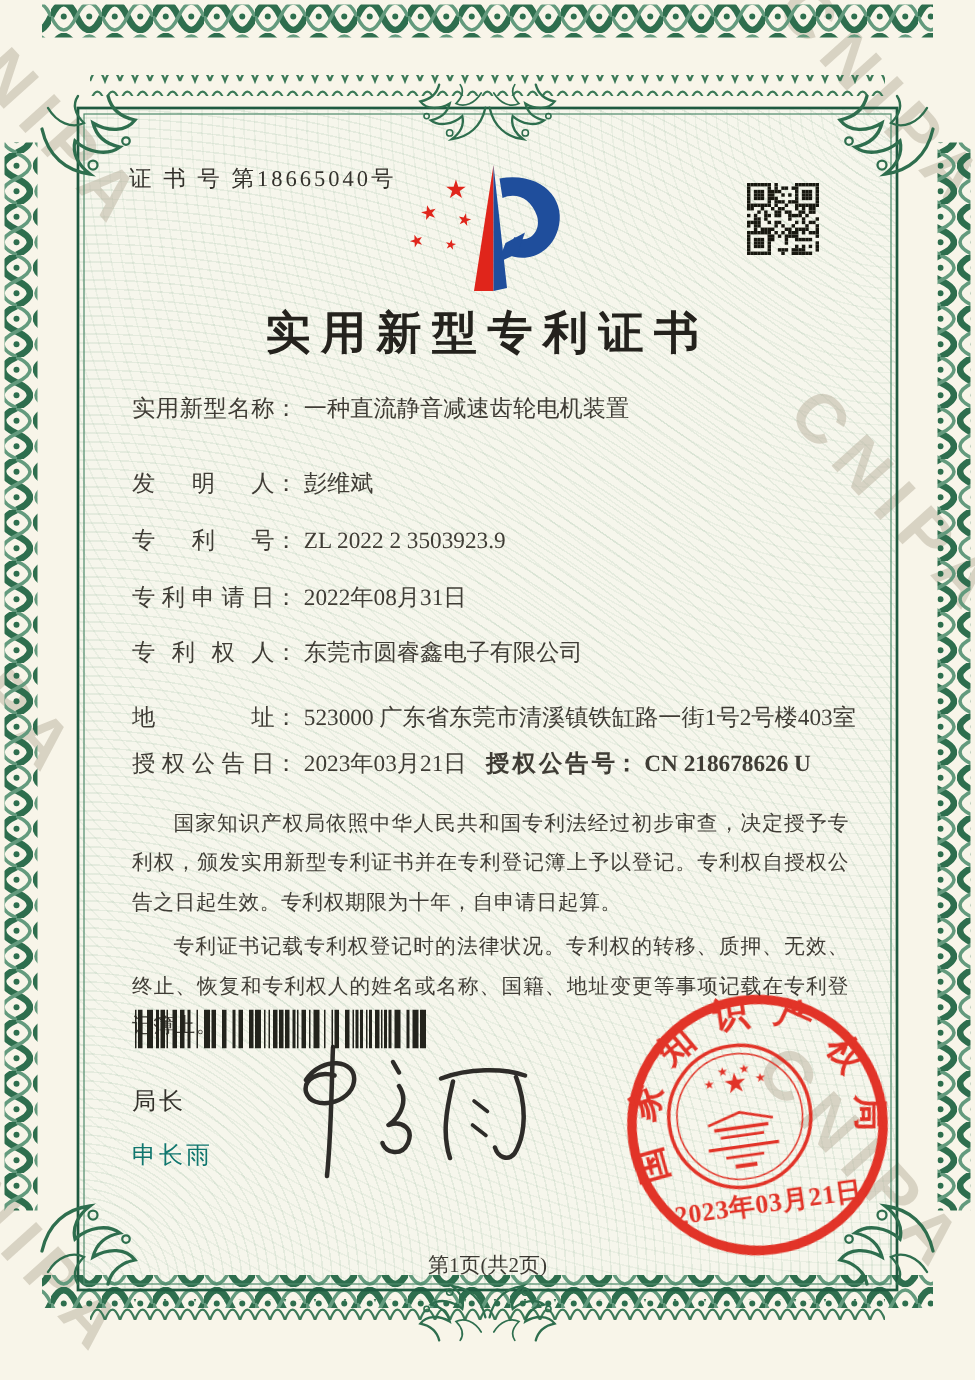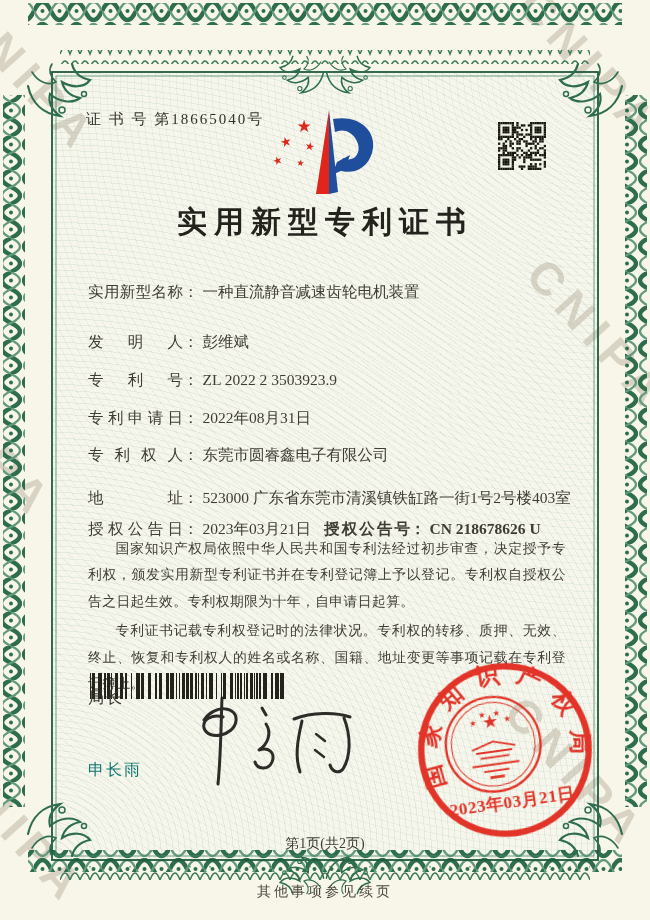--- a/index.html
+++ b/index.html
@@ -21,30 +21,30 @@
   .wm-br{left:534px;top:686px;}
   .frame{position:absolute;left:0;top:0;z-index:2;pointer-events:none;}
   .content{position:absolute;left:0;top:0;width:650px;height:736px;z-index:3;}
   .cert-no{position:absolute;left:86px;top:110px;font-size:15px;letter-spacing:2px;color:#33312b;}
   .logo{position:absolute;left:258px;top:106px;}
   .qr{position:absolute;left:498px;top:122px;}
   .title{position:absolute;left:0;top:202px;width:100%;text-align:center;
          font-size:30px;font-weight:bold;letter-spacing:7px;color:#24221d;}
   .fields{position:absolute;left:88px;top:262px;width:485px;font-size:15.5px;color:#3f3c35;}
   .field-row{position:absolute;left:0;white-space:nowrap;}
-  .flabel{display:inline-block;width:95px;text-align:justify;text-align-last:justify;margin-top:20px;}
+  .flabel{display:inline-block;width:95px;text-align:justify;text-align-last:justify;}
   .flabel.w5{width:86px;}
   .fvalue{margin-left:4px;}
   .pair2{position:absolute;left:236px;top:0;font-weight:bold;}
   .body-text{position:absolute;left:88px;top:536px;width:478px;font-size:13.8px;line-height:1.92;
              text-align:justify;color:#403d36;letter-spacing:0.4px;}
   .body-text p{margin:0;text-indent:2em;}
   .body-text p + p{margin-top:3px;}
   .barcode{position:absolute;left:90px;top:673px;}
-  .director-title{position:absolute;left:88px;top:688px;font-size:16px;letter-spacing:2px;
+  .director-title{position:absolute;left:88px;top:724px;font-size:16px;letter-spacing:2px;
     font-family:"Liberation Sans","DejaVu Sans",sans-serif;color:#34322c;}
   .director-name{position:absolute;left:88px;top:760px;font-size:16px;letter-spacing:2px;
     font-family:"Liberation Sans","DejaVu Sans",sans-serif;color:#0f766e;}
   .signature{position:absolute;left:186px;top:692px;}
   .seal{position:absolute;left:414px;top:659px;z-index:4;transform:rotate(-8deg);
         mix-blend-mode:multiply;opacity:0.94;}
   .page-info{position:absolute;left:0;top:835px;width:100%;text-align:center;font-size:14px;color:#3c3a33;}
   .continuation{position:absolute;left:0;top:883px;width:100%;text-align:center;font-size:14px;
                 letter-spacing:3px;color:#4a473f;}
 </style>
@@ -484,15 +484,14 @@
         <path d="M-20,8 h40" stroke-width="2.4"></path>
         <path d="M-16,14 h32" stroke-width="2"></path>
         <path d="M-26,22 h52" stroke-width="2.4"></path>
         <path d="M-14,29 h28" stroke-width="2"></path>
         <path d="M-8,36 h16" stroke-width="3"></path>
       </g>
       <text x="100" y="164" text-anchor="middle" font-size="19" font-weight="bold" fill="#e0261a" letter-spacing="0.5" font-family="'Liberation Serif',serif">2023年03月21日</text>
     </svg>
 
     <div class="page-info">第1页(共2页)</div>
-    <div class="continuation">其他事项参见续页</div>
   </div>
 </div>
 
 </body></html>

